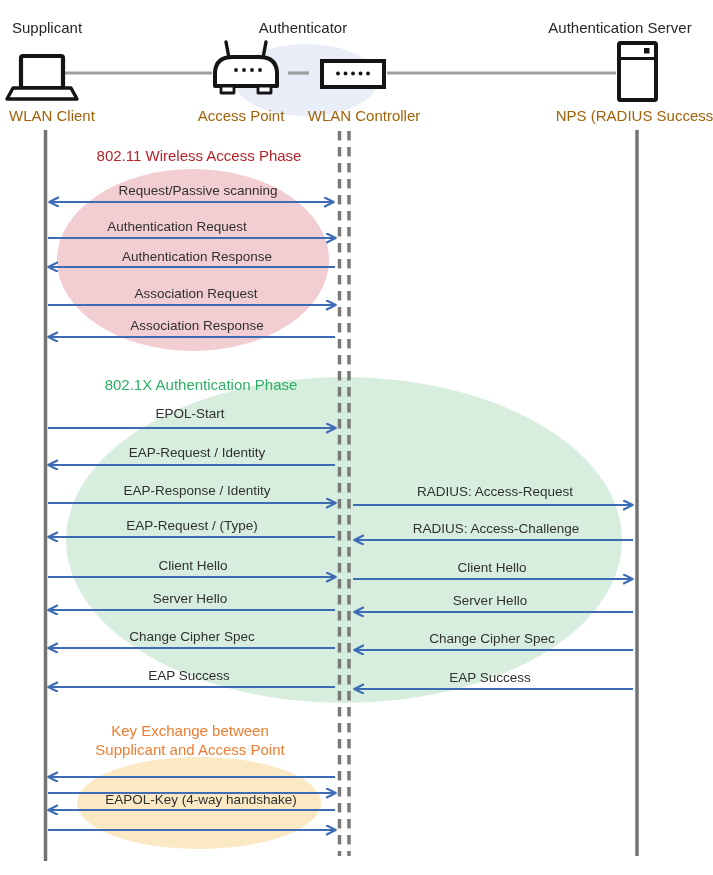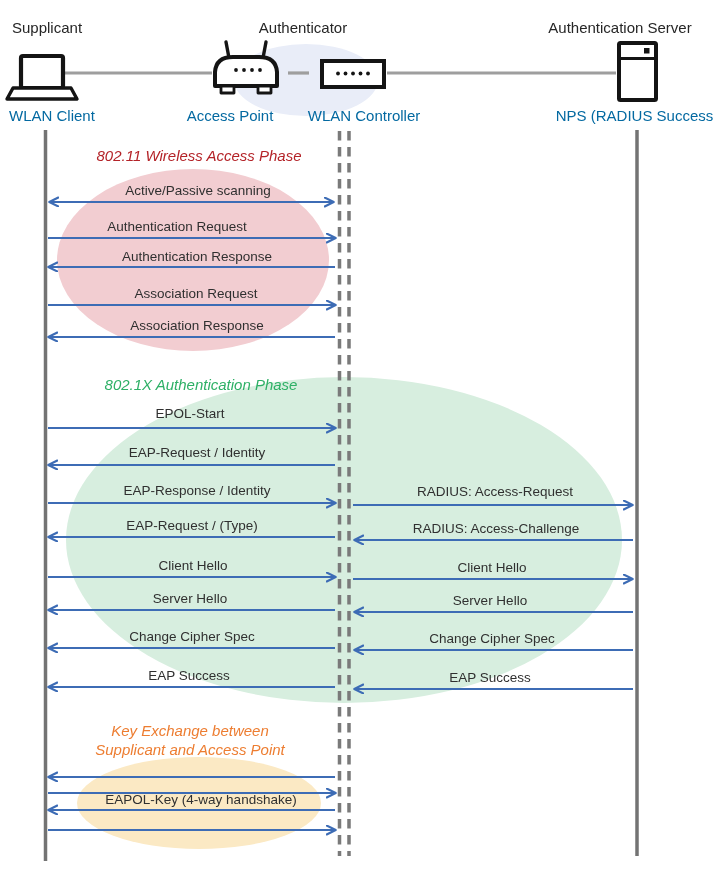--- a/index.html
+++ b/index.html
@@ -4,23 +4,23 @@
 <style>
   html,body{margin:0;padding:0;background:#ffffff;}
   .stage{
     position:relative;width:713px;height:875px;background:#ffffff;
     font-family:"Liberation Sans", sans-serif;overflow:hidden;
   }
   .bg{position:absolute;left:0;top:0;}
   .lbl{position:absolute;white-space:nowrap;color:#2e2e2e;}
   .ctr{transform:translateX(-50%);}
   .role{font-size:15px;color:#262626;}
-  .dev{font-size:15px;color:#0369a1;}
+  .dev{font-size:15px;color:#a16207;}
   .msg{font-size:13.5px;color:#303030;}
-  .ptitle{font-size:15px;font-style:italic;}
+  .ptitle{font-size:15px;}
   .p1{color:#B42328;}
   .p2{color:#2EB066;}
   .p3{color:#ED7D31;}
 </style>
 </head>
 <body>
 
 <div class="stage">
 
   <svg class="bg" width="713" height="875" viewBox="0 0 713 875">
@@ -108,26 +108,26 @@
       <line x1="335" y1="810" x2="49" y2="810" marker-end="url(#ah)"></line>
       <line x1="48" y1="830" x2="335" y2="830" marker-end="url(#ah)"></line>
     </g>
   </svg>
 
   <div class="lbl role" style="left:12px;top:19px">Supplicant</div>
   <div class="lbl role ctr" style="left:303px;top:19px">Authenticator</div>
   <div class="lbl role ctr" style="left:620px;top:19px">Authentication Server</div>
 
   <div class="lbl dev" style="left:9px;top:107px">WLAN Client</div>
-  <div class="lbl dev ctr" style="left:230px;top:107px">Access Point</div>
+  <div class="lbl dev ctr" style="left:241px;top:107px">Access Point</div>
   <div class="lbl dev ctr" style="left:364px;top:107px">WLAN Controller</div>
   <div class="lbl dev ctr" style="left:637px;top:107px">NPS (RADIUS Success)</div>
 
   <div class="lbl ptitle p1 ctr" style="left:199px;top:147px">802.11 Wireless Access Phase</div>
-  <div class="lbl msg ctr" style="left:198px;top:183px">Active/Passive scanning</div>
+  <div class="lbl msg ctr" style="left:198px;top:183px">Request/Passive scanning</div>
   <div class="lbl msg ctr" style="left:177px;top:219px">Authentication Request</div>
   <div class="lbl msg ctr" style="left:197px;top:249px">Authentication Response</div>
   <div class="lbl msg ctr" style="left:196px;top:286px">Association Request</div>
   <div class="lbl msg ctr" style="left:197px;top:318px">Association Response</div>
 
   <div class="lbl ptitle p2 ctr" style="left:201px;top:376px">802.1X Authentication Phase</div>
   <div class="lbl msg ctr" style="left:190px;top:406px">EPOL-Start</div>
   <div class="lbl msg ctr" style="left:197px;top:445px">EAP-Request / Identity</div>
   <div class="lbl msg ctr" style="left:197px;top:483px">EAP-Response / Identity</div>
   <div class="lbl msg ctr" style="left:495px;top:484px">RADIUS: Access-Request</div>

